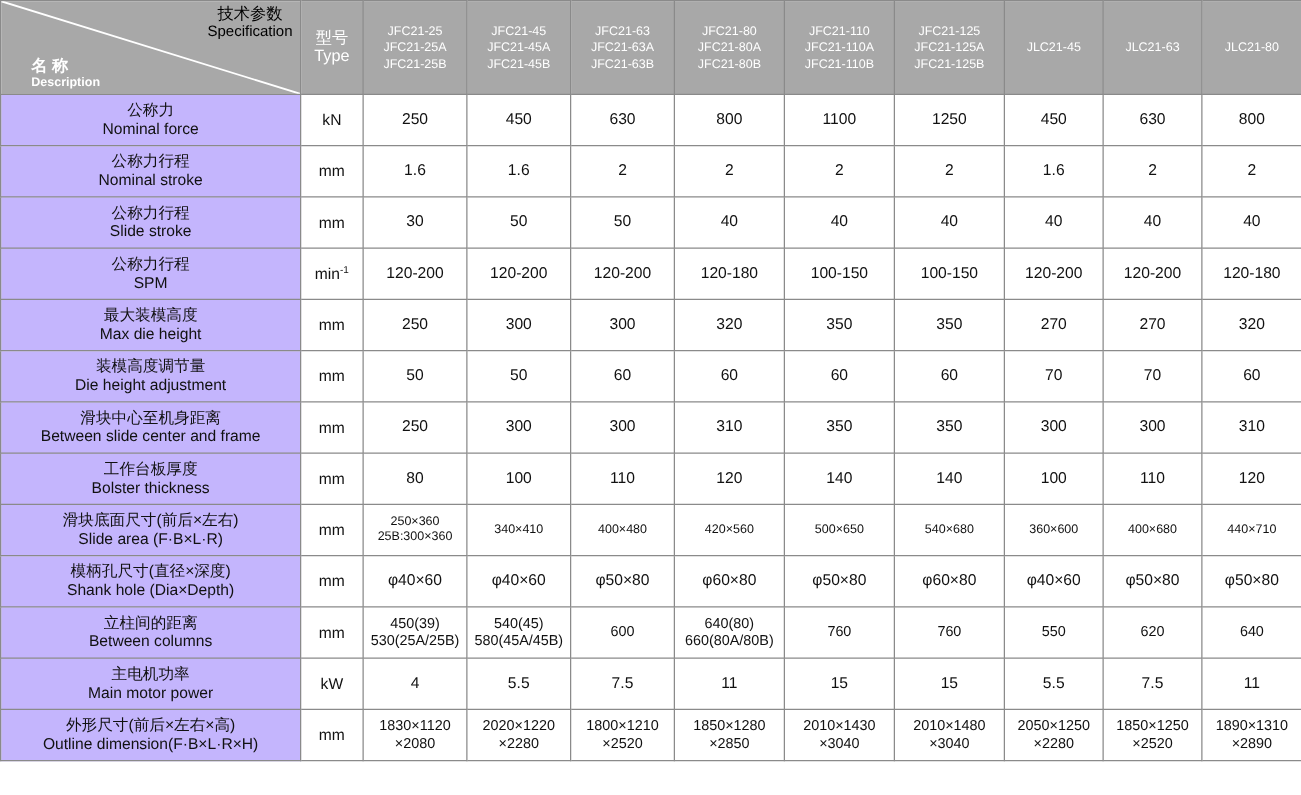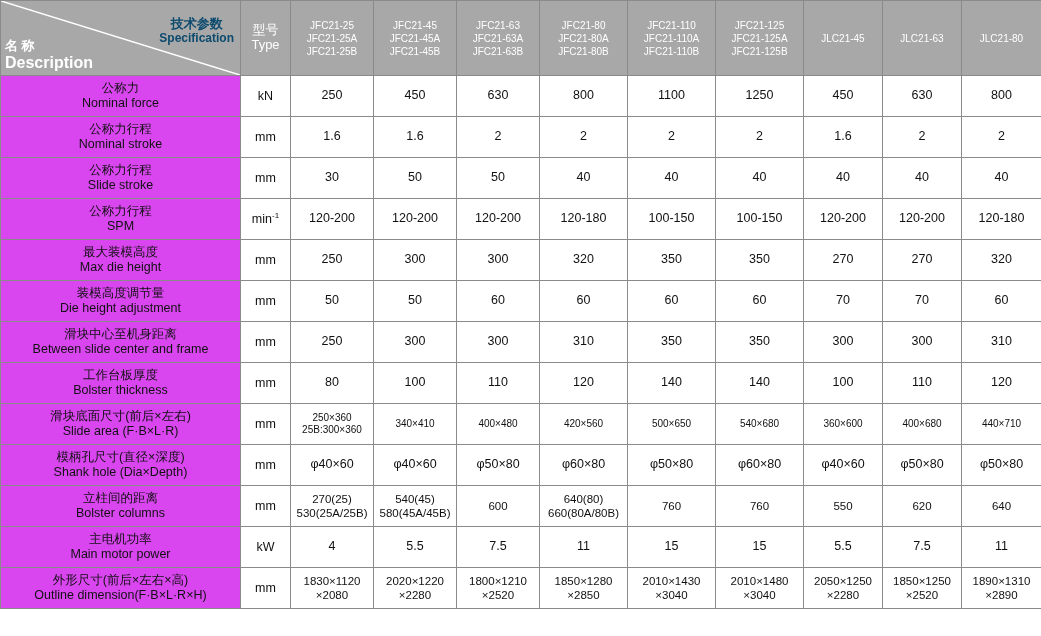--- a/index.html
+++ b/index.html
@@ -46,62 +46,62 @@
     height: 74px;
   }
   .corner-diag {
     position: absolute;
     left: 0; top: 0;
     width: 100%; height: 100%;
   }
   .corner-spec {
     position: absolute;
     right: 6px;
-    top: 16px;
+    top: 3px;
     text-align: center;
     font-size: 13px;
     line-height: 1.15;
-    font-weight: bold;
-    color: #0c4a6e;
+    font-weight: normal;
+    color: #000000;
   }
   .corner-spec .cn { font-size: 13px; display: block; }
   .corner-spec .en { font-size: 12px; display: block; }
   .corner-desc {
     position: absolute;
-    left: 4px;
+    left: 24px;
     bottom: 3px;
     text-align: left;
     font-size: 13px;
     line-height: 1.15;
     font-weight: bold;
     color: #ffffff;
   }
   .corner-desc .cn { font-size: 13px; display: block; }
-  .corner-desc .en { font-size: 16px; display: block; }
+  .corner-desc .en { font-size: 10px; display: block; }
 
   th.unit-head {
     width: 50px;
     font-size: 13px;
     line-height: 1.15;
   }
   th.model-head {
     font-size: 10px;
     line-height: 1.3;
     white-space: nowrap;
   }
   th.model-head span { display: block; }
 
   
   tbody tr { height: 41px; }
   td.name-cell {
     text-align: left;
     padding: 2px 0 2px 6px;
     font-size: 12.5px;
     line-height: 1.2;
-    background: #d946ef;
+    background: #c4b5fd;
   }
   td.name-cell .cn { display: block; font-size: 12.5px; }
   td.name-cell .en { display: block; font-size: 12.5px; }
   td.unit-cell {
     font-size: 12.5px;
     background: #ffffff;
   }
   td.val-cell {
     font-size: 12.5px;
     background: #ffffff;
@@ -351,25 +351,25 @@
         <td class="val-cell">φ60×80</td>
         <td class="val-cell">φ50×80</td>
         <td class="val-cell">φ60×80</td>
         <td class="val-cell">φ40×60</td>
         <td class="val-cell">φ50×80</td>
         <td class="val-cell">φ50×80</td>
       </tr>
       <tr>
         <td class="name-cell">
           <span class="cn">立柱间的距离</span>
-          <span class="en">Bolster columns</span>
-        </td>
-        <td class="unit-cell">mm</td>
-        <td class="val-cell two">
-          <span class="sub">270(25)</span>
+          <span class="en">Between columns</span>
+        </td>
+        <td class="unit-cell">mm</td>
+        <td class="val-cell two">
+          <span class="sub">450(39)</span>
           <span class="sub">530(25A/25B)</span>
         </td>
         <td class="val-cell two">
           <span class="sub">540(45)</span>
           <span class="sub">580(45A/45B)</span>
         </td>
         <td class="val-cell two">600</td>
         <td class="val-cell two">
           <span class="sub">640(80)</span>
           <span class="sub">660(80A/80B)</span>

